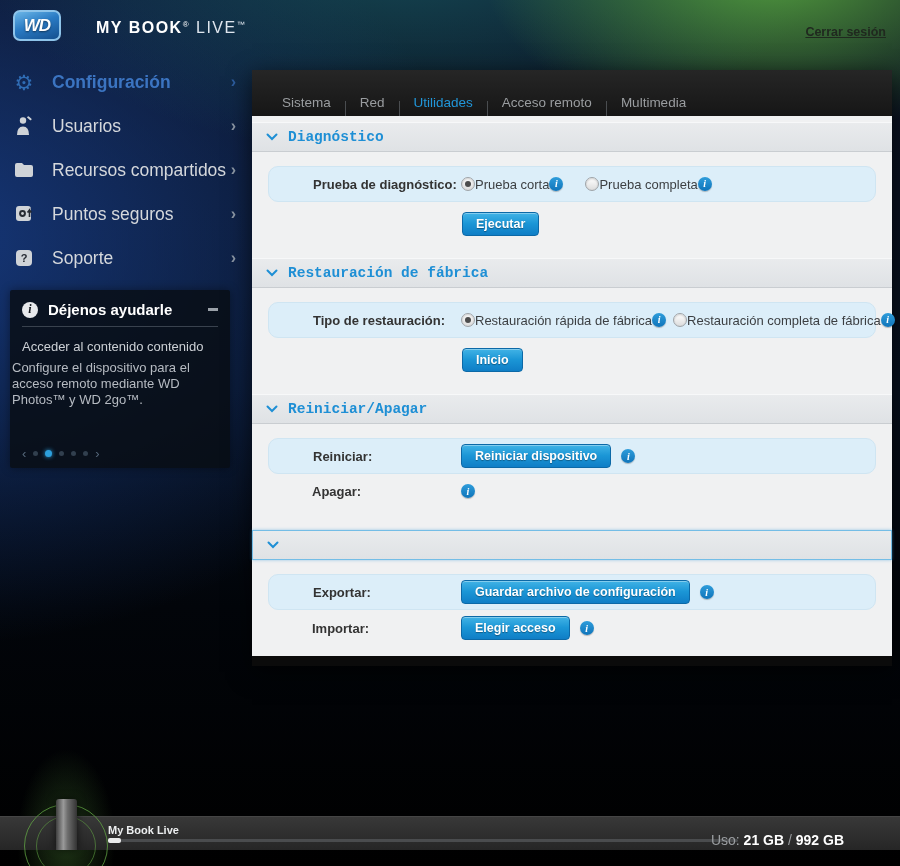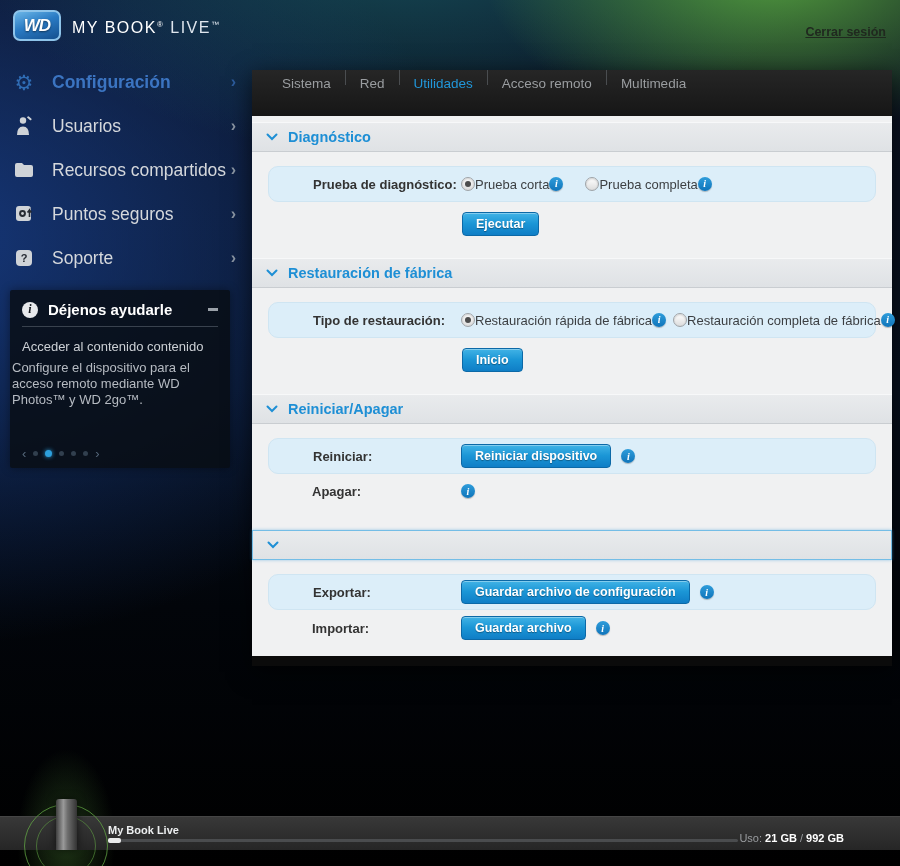--- a/index.html
+++ b/index.html
@@ -20,21 +20,21 @@
   .logo {
     position:absolute; left:13px; top:10px; width:48px; height:31px;
     background:linear-gradient(160deg,#6cb7e8 0%, #2a7bc4 45%, #15508f 100%);
     border:2px solid #8ec4ea; border-radius:7px;
     display:flex; align-items:center; justify-content:center;
     color:#fff; font-weight:bold; font-style:italic; font-size:17px; letter-spacing:-1px;
     text-shadow:0 1px 2px rgba(0,0,0,.5);
     text-align:right;
   }
   .brand { position:absolute; left:72px; top:19px; color:#fff; font-size:16px; letter-spacing:1.5px; white-space:nowrap; }
-  .brand .bold { font-weight:normal; }
+  .brand .bold { font-weight:bold;margin-left:24px; }
   .brand .light { font-weight:normal; color:#dfe6ee; }
   .brand sup { font-size:8px; }
   .logout {
     position:absolute; right:14px; top:25px;
     color:#20291f; font-size:12.5px; font-weight:bold; text-decoration:underline; cursor:pointer;
   }
 
   
   .sidebar { position:absolute; left:0; top:60px; width:252px; }
   .side-item { height:44px; display:flex; align-items:center; padding:0 16px 0 12px; cursor:pointer; }
@@ -66,34 +66,34 @@
   .pager .dot { width:5px; height:5px; border-radius:50%; background:#313f4e; cursor:pointer; }
   .pager .dot.active { width:7px; height:7px; background:#2d9fdc; box-shadow:0 0 4px #2d9fdc; }
 
   
   .panel {
     position:absolute; left:252px; top:70px; width:640px; height:596px;
     background:#f0f1f2; box-shadow:0 6px 22px rgba(0,0,0,.65);
   }
   .tabbar {
     height:46px; background:linear-gradient(180deg,#262626,#161616);
-    display:flex; align-items:flex-start; padding-left:16px;
+    display:flex; align-items:flex-end; padding-left:16px;
   }
   .tab { color:#9a9da0; font-size:13.5px; padding:6px 14px; cursor:pointer; white-space:nowrap; }
   .tab.active { color:#2196d9; }
   .tab-sep { width:1px; height:15px; background:#4a4d50; }
   .panel-bottom { position:absolute; left:0; right:0; bottom:0; height:10px; background:#0b0b0b; }
 
   .sec-head {
     height:30px; margin-top:6px; background:linear-gradient(180deg,#e9ebed,#dfe2e5);
     border-top:1px solid #f7f8f9; border-bottom:1px solid #c9cdd1;
     display:flex; align-items:center; padding:0 14px; cursor:pointer;
   }
   .sec-head:first-of-type { margin-top:6px; }
-  .sec-head .sec-title { color:#1e8fd5; font-weight:bold; font-size:14.5px; margin-left:10px; }
+  .sec-head .sec-title { color:#1e8fd5; font-weight:bold; font-size:14.5px; margin-left:10px;font-family:Liberation Mono, monospace; }
   .sec-head.focused { border:1px solid #74bde6; box-shadow:0 0 3px rgba(60,160,220,.5); }
   .sec-body { padding:14px 16px 16px 16px; }
 
   .blue-row {
     background:#dceef9; border:1px solid #cfe5f2; border-radius:10px;
     display:flex; align-items:center; padding:5px 14px; min-height:36px;
   }
   .plain-row { display:flex; align-items:center; padding:6px 15px; min-height:34px; }
   .f-label { flex:none; width:178px; padding-left:30px; font-size:13px; font-weight:bold; color:#333; }
   .radio-line { display:flex; align-items:flex-start; }
@@ -139,21 +139,21 @@
     border:1px solid rgba(100,170,70,.55); border-radius:50%;
   }
   .tower {
     position:absolute; left:56px; bottom:0; width:21px; height:51px;
     background:linear-gradient(90deg,#3f3f3f 0%, #9a9a9a 35%, #6e6e6e 55%, #333 100%);
     border-radius:3px 3px 0 0; box-shadow:0 0 8px rgba(0,0,0,.6);
   }
   .dev-name { position:absolute; left:108px; top:7px; color:#eceeef; font-size:11px; font-weight:bold; }
   .track { position:absolute; left:108px; top:22px; width:630px; height:3px; background:#4a4c4e; border-radius:2px; }
   .fill { height:5px; margin-top:-1px; background:#e9eaea; border-radius:2px; }
-  .usage { position:absolute; right:56px; top:15px; font-size:11px; white-space:nowrap; }
+  .usage { position:absolute; right:56px; top:15px; font-size:14px; white-space:nowrap; }
   .usage .dim { color:#9a9da0; }
   .usage .strong { color:#fff; font-weight:bold; }
 
   svg.chev-down { display:block; }
 </style>
 </head>
 <body>
 
 <div class="logo">WD</div>
 <div class="brand">
@@ -334,21 +334,21 @@
     <div class="blue-row">
       <span class="f-label">Exportar:</span>
       <span class="ctl-gap">
         <span class="btn">Guardar archivo de configuración</span>
         <span class="info">i</span>
       </span>
     </div>
     <div class="plain-row">
       <span class="f-label" style="padding-left:29px;">Importar:</span>
       <span class="ctl-gap">
-        <span class="btn">Guardar archivo</span>
+        <span class="btn">Elegir acceso</span>
         <span class="info">i</span>
       </span>
     </div>
   </div>
 
   <div class="panel-bottom"></div>
 </div>
 
 <div class="footer">
   <div class="ring-outer"></div>

